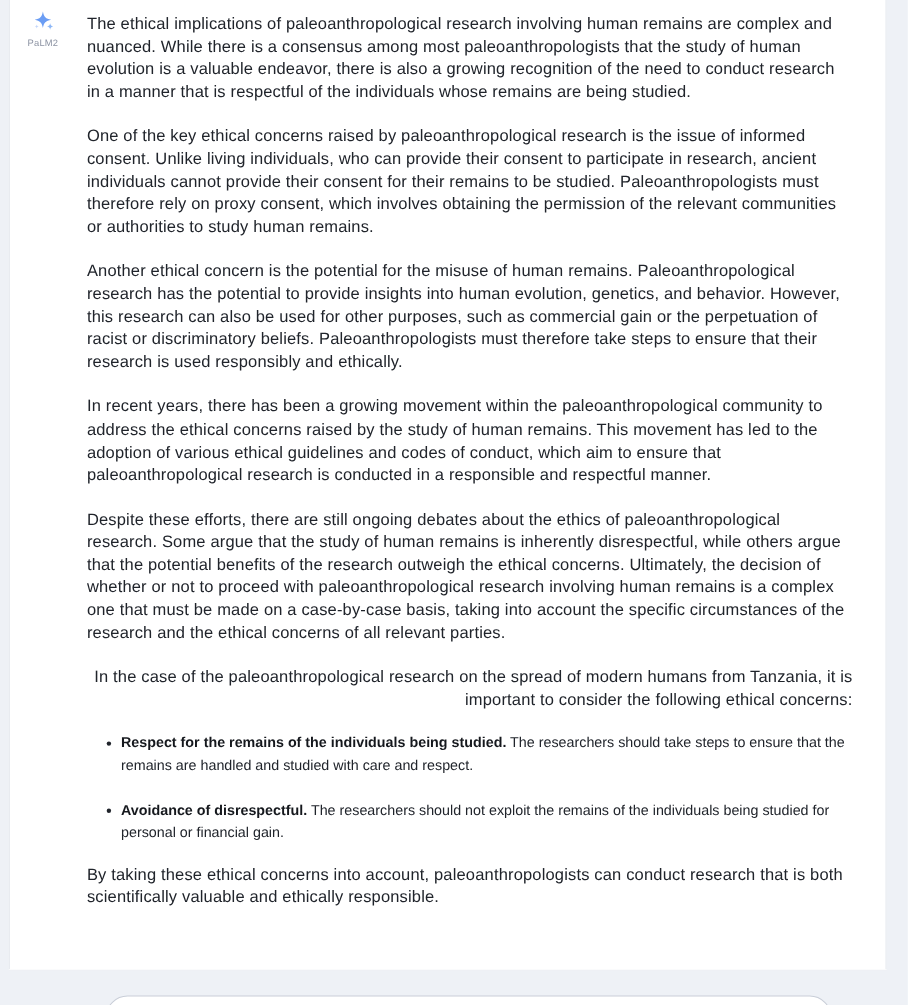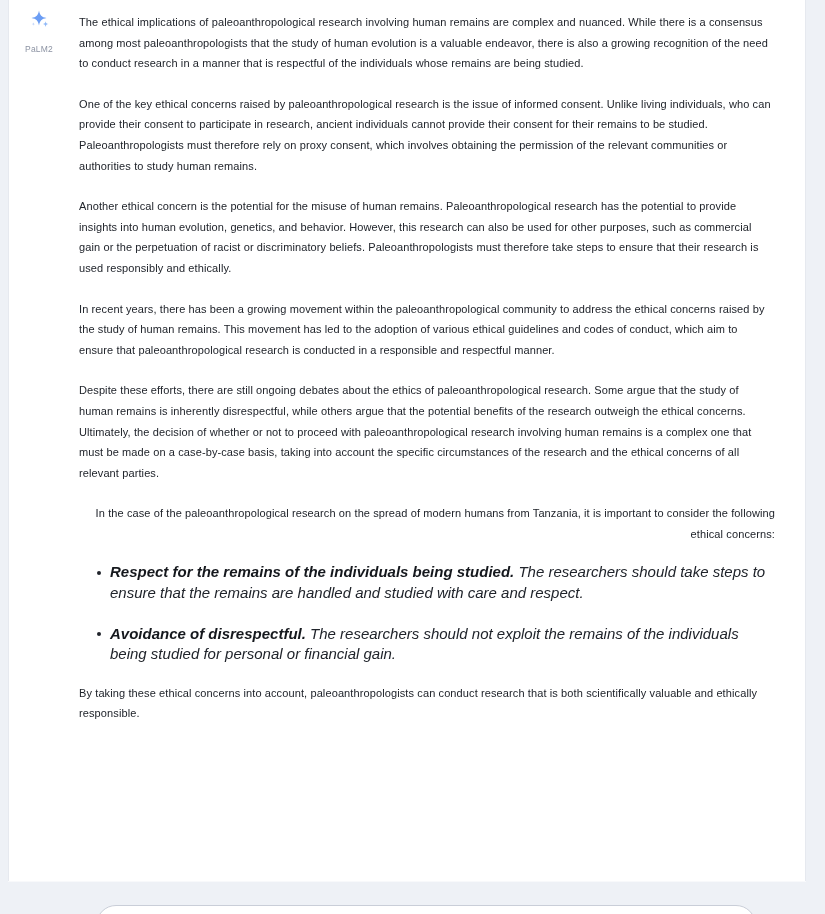--- a/index.html
+++ b/index.html
@@ -43,62 +43,61 @@
     align-items: center;
   }
 
   .sparkle-icon {
     width: 26px;
     height: 26px;
     display: block;
   }
 
   .model-name {
-    margin-top: 10px;
+    margin-top: 0;
     font-size: 8.5px;
     letter-spacing: 0.2px;
     color: #8c93a3;
     font-family: "Liberation Sans", sans-serif;
     text-align: center;
     line-height: 10px;
   }
 
   
   .content {
     flex: 1;
     padding: 12px 30px 0 10px;
     color: #1f2328;
   }
 
   .content p {
     margin: 0 0 20px 0;
-    font-size: 11px;
+    font-size: 15px;
     line-height: 20.6px;
     color: #20242b;
     letter-spacing: 0.01em;
   }
 
   .content p.tight {
     margin-bottom: 18px;
     text-align: right;
   }
 
   ul.ethics-list {
     margin: 0 0 18px 0;
     padding-left: 31px;
     list-style: none;
   }
 
   ul.ethics-list li {
     position: relative;
     margin: 0 0 20px 0;
-    font-size: 15px;
+    font-size: 13px;
     line-height: 20.6px;
     color: #20242b;
-    font-style: italic;
   }
 
   ul.ethics-list li:last-child { margin-bottom: 0; }
 
   ul.ethics-list li::before {
     content: "";
     position: absolute;
     left: -13px;
     top: 8.5px;
     width: 4px;

